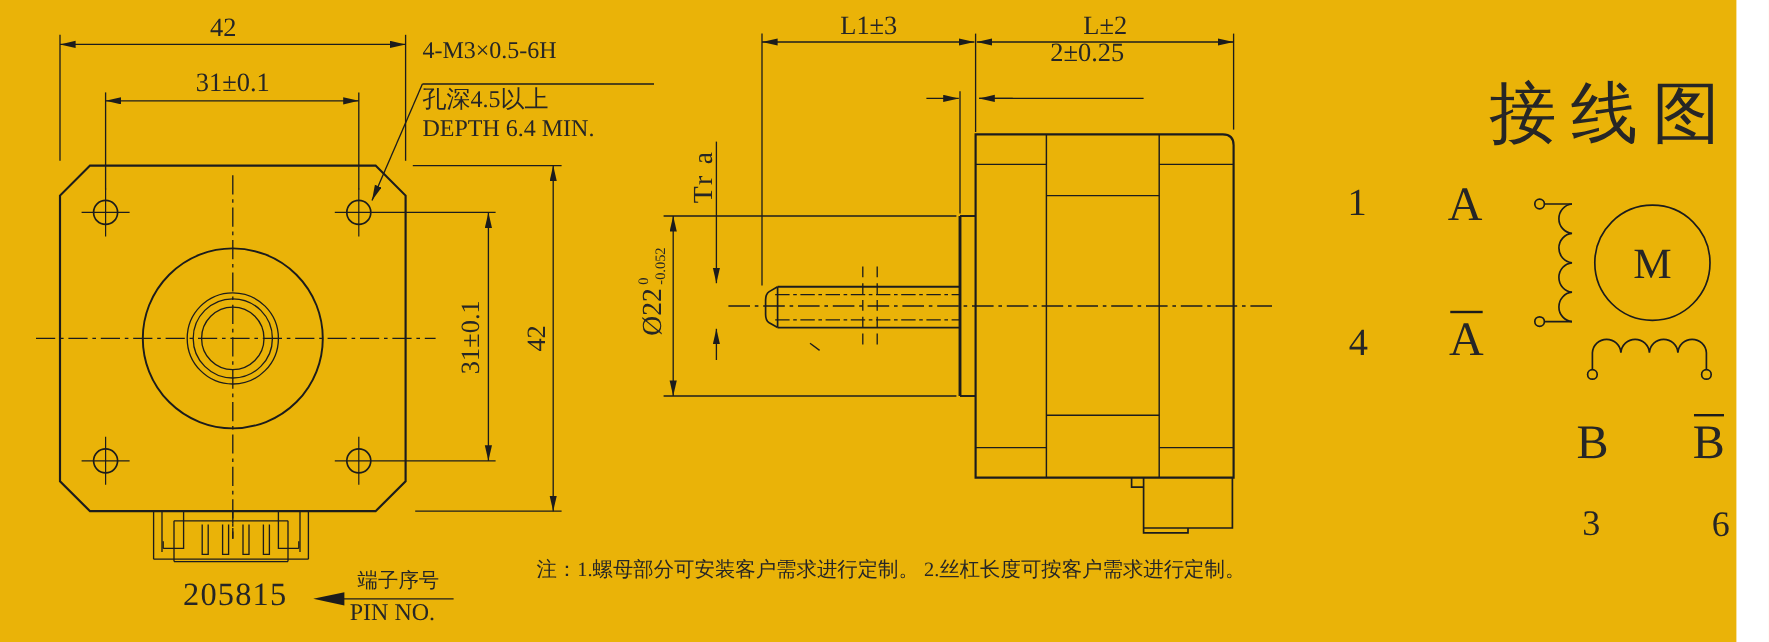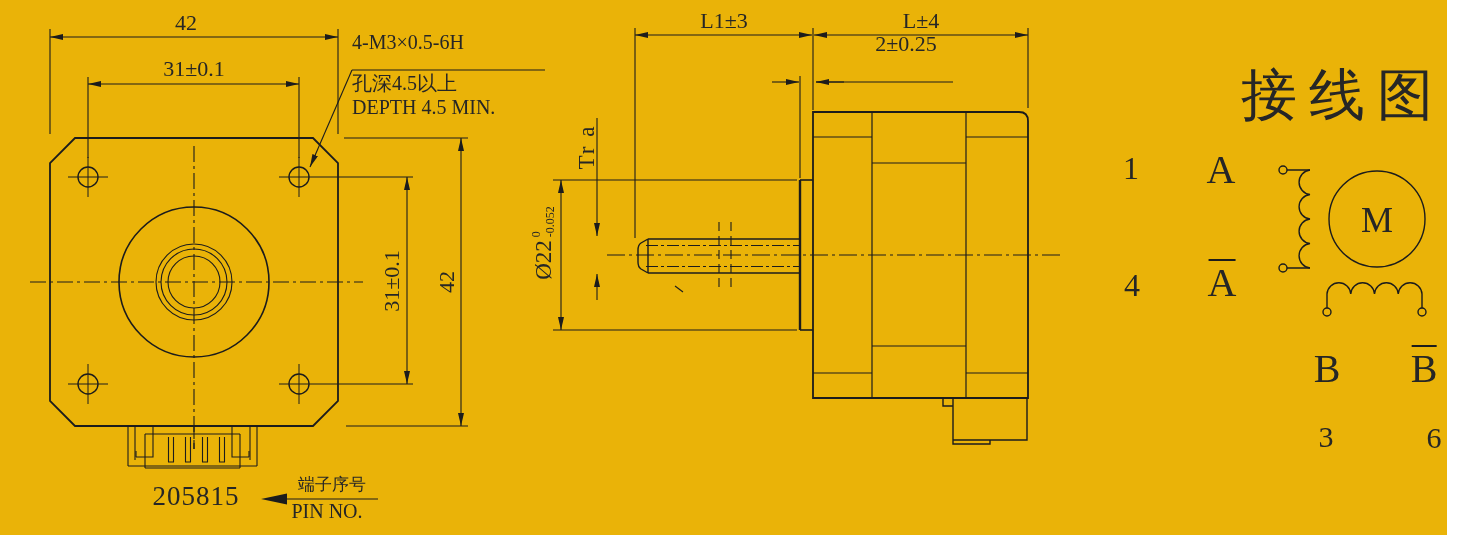--- a/index.html
+++ b/index.html
@@ -163,29 +163,29 @@
       <path d="M1327,308 V294 A11.9,12 0 0 1 1350.75,294 A11.9,12 0 0 1 1374.5,294 A11.9,12 0 0 1 1398.25,294 A11.9,12 0 0 1 1422,294 V308"></path>
       <circle cx="1327" cy="312" r="4"></circle>
       <circle cx="1422" cy="312" r="4"></circle>
     </g>
   </svg>
 
   <div class="lbl fs22" style="left:186px;top:23px">42</div>
   <div class="lbl fs22" style="left:194px;top:69px">31±0.1</div>
   <div class="lblL fs20" style="left:352px;top:32px">4-M3×0.5-6H</div>
   <div class="lblL fs20" style="left:352px;top:73px">孔深4.5以上</div>
-  <div class="lblL fs20" style="left:352px;top:97px">DEPTH 4.5 MIN.</div>
+  <div class="lblL fs20" style="left:352px;top:97px">DEPTH 6.4 MIN.</div>
   <div class="lbl rot fs22" style="left:392px;top:281px">31±0.1</div>
   <div class="lbl rot fs22" style="left:447px;top:282px">42</div>
   <div class="lbl fs27" style="left:196px;top:496px">205815</div>
   <div class="lbl fs21" style="left:332px;top:484px">端子序号</div>
   <div class="lbl fs20" style="left:327px;top:511px">PIN NO.</div>
 
   <div class="lbl fs22" style="left:724px;top:21px">L1±3</div>
-  <div class="lbl fs22" style="left:921px;top:21px">L±4</div>
+  <div class="lbl fs22" style="left:921px;top:21px">L±2</div>
   <div class="lbl fs22" style="left:906px;top:44px">2±0.25</div>
   <div class="lbl rot fs23" style="left:586px;top:147px;letter-spacing:2px">Tr a</div>
   <div class="lbl rot" style="left:544px;top:243px">
     <div class="diaRow">
       <span class="fs23">Ø22</span>
       <span class="tolCol">
         <span>0</span>
         <span>-0.052</span>
       </span>
     </div>
@@ -195,13 +195,14 @@
   <div class="lbl fs32" style="left:1131px;top:168px">1</div>
   <div class="lbl fs40" style="left:1221px;top:170px">A</div>
   <div class="lbl fs32" style="left:1132px;top:285px">4</div>
   <div class="lbl fs40" style="left:1222px;top:283px"><span class="overbar">A</span></div>
   <div class="lbl fs36" style="left:1377px;top:220px">M</div>
   <div class="lbl fs40" style="left:1327px;top:369px">B</div>
   <div class="lbl fs40" style="left:1424px;top:369px"><span class="overbar">B</span></div>
   <div class="lbl fs30" style="left:1326px;top:437px">3</div>
   <div class="lbl fs30" style="left:1434px;top:438px">6</div>
 
+  <div class="lblL fs21" style="left:447px;top:466px">注：1.螺母部分可安装客户需求进行定制。  2.丝杠长度可按客户需求进行定制。</div>
 </div>
 
 </body></html>

